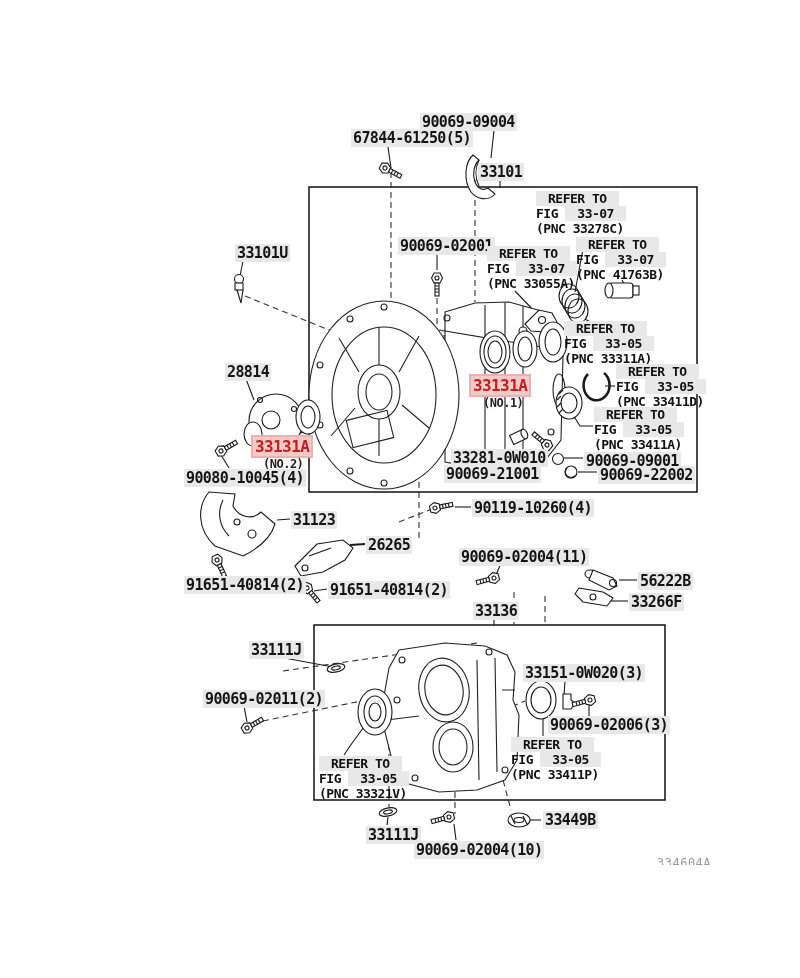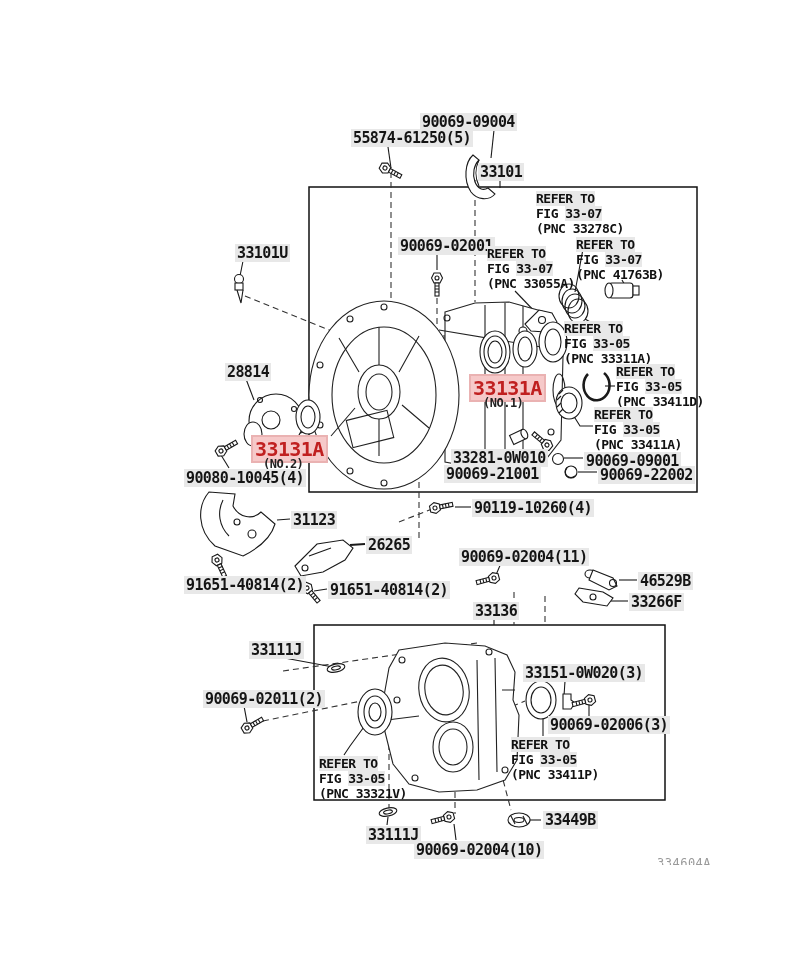--- a/index.html
+++ b/index.html
@@ -1,24 +1,24 @@
 <!DOCTYPE html>
 <html><head>
 <meta charset="utf-8">
 <style>
   html,body{margin:0;padding:0;background:#fff;}
   .canvas{position:relative;width:800px;height:978px;background:#fff;overflow:hidden;
           font-family:"DejaVu Sans Mono","Liberation Mono",monospace;margin-left:47px;}
   .art{position:absolute;left:0;top:0;}
   .pn{position:absolute;font-weight:700;font-size:15px;letter-spacing:-0.6px;color:#141414;white-space:nowrap;}
   .pn>span{background:#e8e8e8;padding:0 2px;}
-  .pn.red>span{background:#f6c9c9;color:#c02020;box-shadow:0 0 0 2px #eab2b2;font-size:20px;}
+  .pn.red>span{background:#f6c9c9;color:#c02020;box-shadow:0 0 0 2px #eab2b2;font-size:16px;}
   .sub{position:absolute;font-weight:700;font-size:12px;letter-spacing:-0.5px;color:#222;white-space:nowrap;}
   .refer{position:absolute;font-weight:700;font-size:13px;line-height:15px;letter-spacing:-0.5px;color:#111;white-space:nowrap;}
-  .refer .hl{background:#e8e8e8;padding:0 0;}
+  .refer .hl{background:#e8e8e8;padding:0 12px;}
   .footer-code{position:absolute;left:610px;top:856px;height:9px;overflow:hidden;
                font-weight:400;font-size:12px;color:#9a9a9a;letter-spacing:.5px;}
 </style>
 </head>
 <body>
 
 <div class="canvas">
 
   <svg class="art" width="800" height="978" viewBox="0 0 800 978">
     <defs>
@@ -236,21 +236,21 @@
       <use href="#bolt" transform="translate(543,700) rotate(165)"></use>
 
       <use href="#bolt" transform="translate(402,817) rotate(165)"></use>
       <ellipse cx="472" cy="820" rx="11" ry="7" fill="#fff"></ellipse>
         <ellipse cx="472" cy="820" rx="5" ry="2.5"></ellipse>
       <path d="M464,816 L468,824 M476,816 L480,824"></path>
     </g>
   </svg>
 
   <div class="pn" style="left:373px;top:113px"><span>90069-09004</span></div>
-  <div class="pn" style="left:304px;top:129px"><span>55874-61250(5)</span></div>
+  <div class="pn" style="left:304px;top:129px"><span>67844-61250(5)</span></div>
   <div class="pn" style="left:431px;top:163px"><span>33101</span></div>
   <div class="pn" style="left:188px;top:244px"><span>33101U</span></div>
   <div class="pn" style="left:351px;top:237px"><span>90069-02001</span></div>
   <div class="pn" style="left:178px;top:363px"><span>28814</span></div>
 
   <div class="pn red" style="left:424px;top:376px"><span>33131A</span></div>
   <div class="sub" style="left:436px;top:396px">(NO.1)</div>
   <div class="pn red" style="left:206px;top:437px"><span>33131A</span></div>
   <div class="sub" style="left:216px;top:457px">(NO.2)</div>
 
@@ -258,21 +258,21 @@
   <div class="pn" style="left:404px;top:449px"><span>33281-0W010</span></div>
   <div class="pn" style="left:397px;top:465px"><span>90069-21001</span></div>
   <div class="pn" style="left:537px;top:452px"><span>90069-09001</span></div>
   <div class="pn" style="left:551px;top:466px"><span>90069-22002</span></div>
   <div class="pn" style="left:425px;top:499px"><span>90119-10260(4)</span></div>
   <div class="pn" style="left:244px;top:511px"><span>31123</span></div>
   <div class="pn" style="left:319px;top:536px"><span>26265</span></div>
   <div class="pn" style="left:137px;top:576px"><span>91651-40814(2)</span></div>
   <div class="pn" style="left:281px;top:581px"><span>91651-40814(2)</span></div>
   <div class="pn" style="left:412px;top:548px"><span>90069-02004(11)</span></div>
-  <div class="pn" style="left:591px;top:572px"><span>46529B</span></div>
+  <div class="pn" style="left:591px;top:572px"><span>56222B</span></div>
   <div class="pn" style="left:582px;top:593px"><span>33266F</span></div>
   <div class="pn" style="left:426px;top:602px"><span>33136</span></div>
   <div class="pn" style="left:202px;top:641px"><span>33111J</span></div>
   <div class="pn" style="left:156px;top:690px"><span>90069-02011(2)</span></div>
   <div class="pn" style="left:476px;top:664px"><span>33151-0W020(3)</span></div>
   <div class="pn" style="left:501px;top:716px"><span>90069-02006(3)</span></div>
   <div class="pn" style="left:319px;top:826px"><span>33111J</span></div>
   <div class="pn" style="left:367px;top:841px"><span>90069-02004(10)</span></div>
   <div class="pn" style="left:496px;top:811px"><span>33449B</span></div>
 

